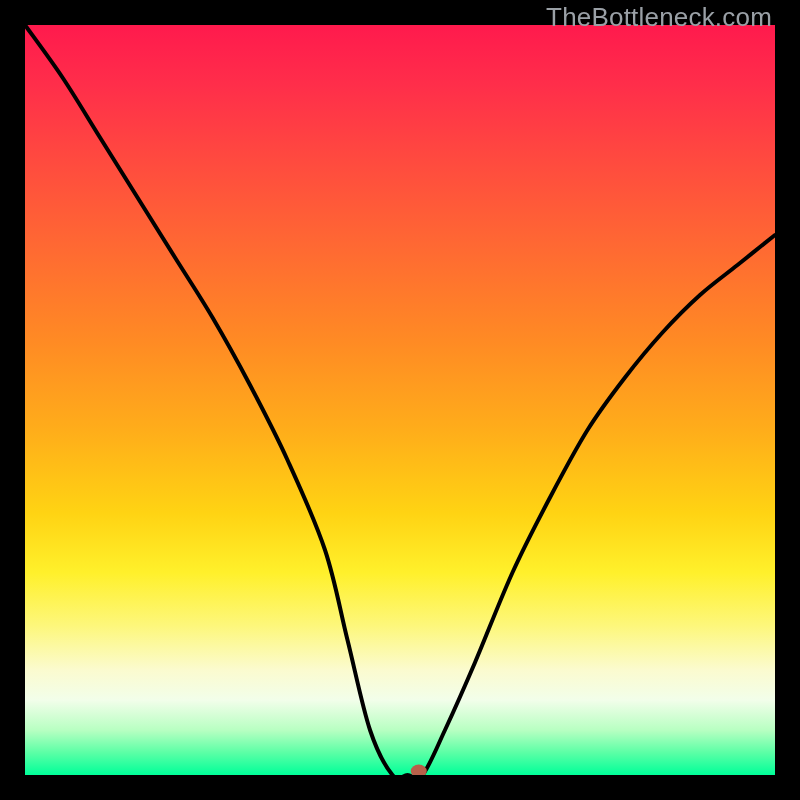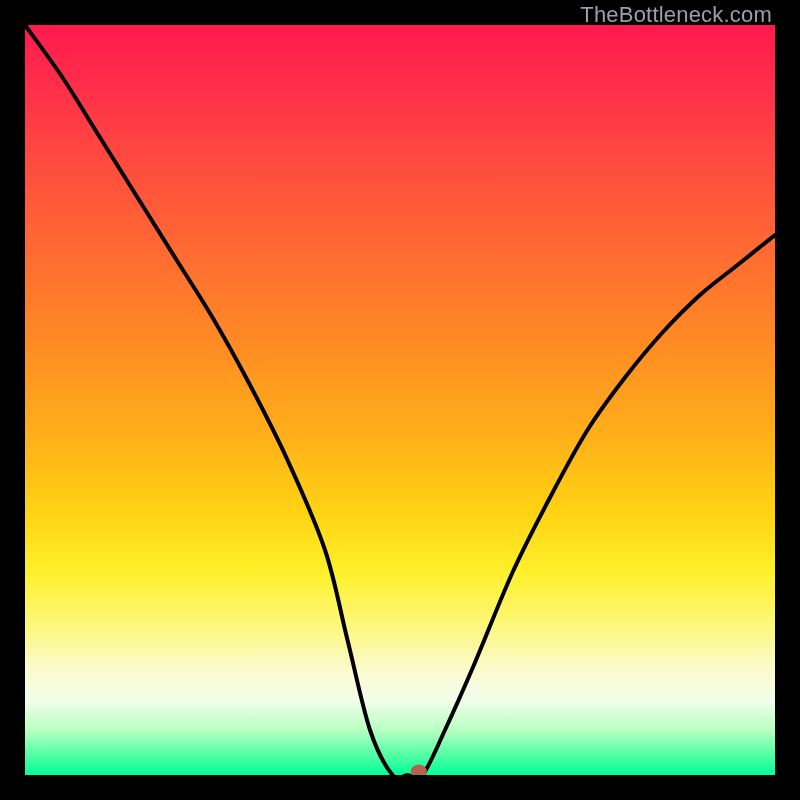--- a/index.html
+++ b/index.html
@@ -42,21 +42,21 @@
       #b8ffc2 94%,
       #5cffa6 97%,
       #00ff99 100%
     );
   }
   .watermark {
     position: absolute;
     top: 2px;
     right: 28px;
     color: #9aa0a6;
-    font-size: 22px;
+    font-size: 26px;
     font-weight: 500;
     letter-spacing: 0.2px;
     user-select: none;
   }
   svg.curve {
     position: absolute;
     top: 0;
     left: 0;
   }
 </style>

